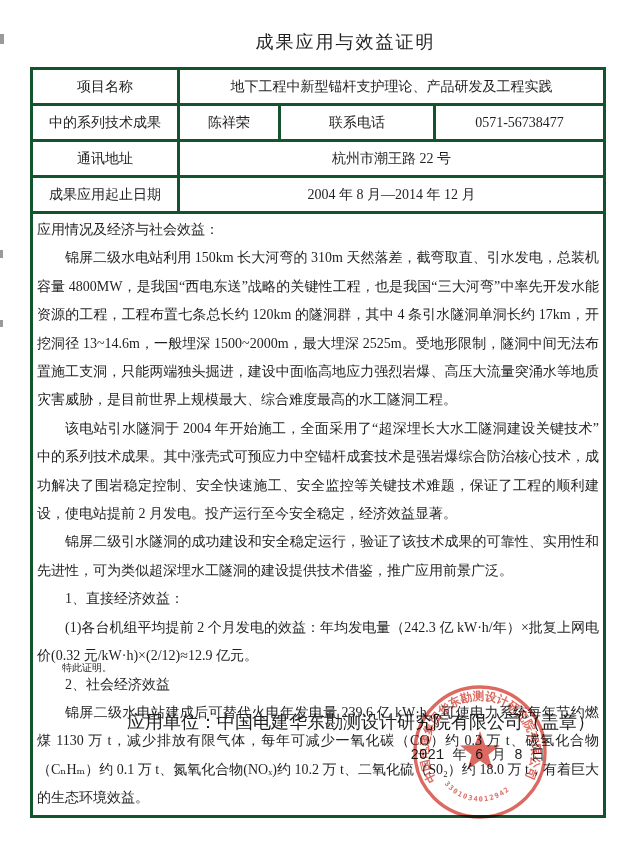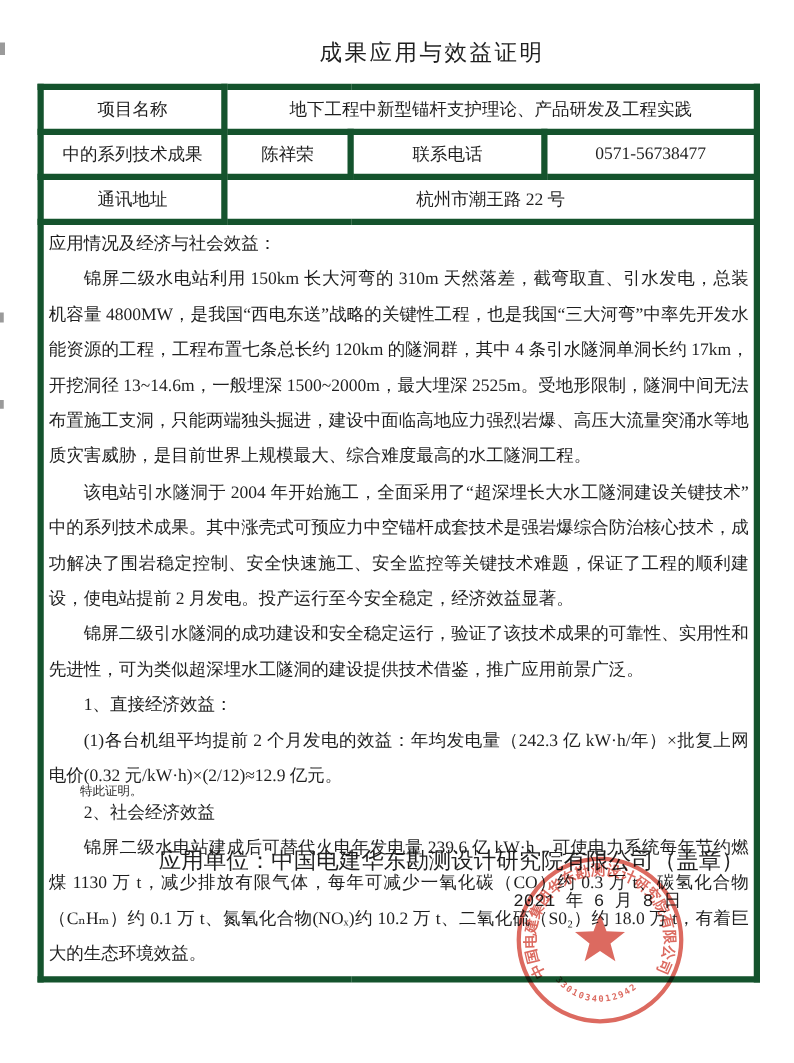--- a/index.html
+++ b/index.html
@@ -10,21 +10,21 @@
   }
   .page-title{
     position:absolute;top:30px;left:0;width:635px;text-align:center;
     font-size:18px;font-weight:normal;letter-spacing:2px;padding-left:28px;
   }
   table.cert{
     position:absolute;left:30px;top:67px;width:573px;
     border-collapse:collapse;table-layout:fixed;
   }
   table.cert td{
-    border:5px solid #14532d;font-size:14px;text-align:center;
+    border:3px solid #14532d;font-size:14px;text-align:center;
     vertical-align:middle;padding:2px 4px;overflow:hidden;
   }
   tr.r{height:36px;}
   td.bold{font-weight:normal;}
   td.content-cell{
     height:557px;text-align:left;vertical-align:top;
     padding:4px 9px 0 9px;position:relative;
   }
   .body-text{font-size:14px;line-height:28.4px;text-align:justify;}
   .body-text p{margin:0;text-indent:2em;}
@@ -58,20 +58,24 @@
   <tr class="r">
     <td>中的系列技术成果</td>
     <td>陈祥荣</td>
     <td>联系电话</td>
     <td>0571-56738477</td>
   </tr>
   <tr class="r">
     <td>通讯地址</td>
     <td colspan="3" class="bold">杭州市潮王路 22 号</td>
   </tr>
+  <tr class="r">
+    <td>成果应用起止日期</td>
+    <td colspan="3">2004 年 8 月—2014 年 12 月</td>
+  </tr>
   <tr>
     <td colspan="4" class="content-cell">
       <div class="body-text">
         <p class="no-indent">应用情况及经济与社会效益：</p>
         <p>锦屏二级水电站利用 150km 长大河弯的 310m 天然落差，截弯取直、引水发电，总装机容量 4800MW，是我国“西电东送”战略的关键性工程，也是我国“三大河弯”中率先开发水能资源的工程，工程布置七条总长约 120km 的隧洞群，其中 4 条引水隧洞单洞长约 17km，开挖洞径 13~14.6m，一般埋深 1500~2000m，最大埋深 2525m。受地形限制，隧洞中间无法布置施工支洞，只能两端独头掘进，建设中面临高地应力强烈岩爆、高压大流量突涌水等地质灾害威胁，是目前世界上规模最大、综合难度最高的水工隧洞工程。</p>
         <p>该电站引水隧洞于 2004 年开始施工，全面采用了“超深埋长大水工隧洞建设关键技术”中的系列技术成果。其中涨壳式可预应力中空锚杆成套技术是强岩爆综合防治核心技术，成功解决了围岩稳定控制、安全快速施工、安全监控等关键技术难题，保证了工程的顺利建设，使电站提前 2 月发电。投产运行至今安全稳定，经济效益显著。</p>
         <p>锦屏二级引水隧洞的成功建设和安全稳定运行，验证了该技术成果的可靠性、实用性和先进性，可为类似超深埋水工隧洞的建设提供技术借鉴，推广应用前景广泛。</p>
         <p>1、直接经济效益：</p>
         <p>(1)各台机组平均提前 2 个月发电的效益：年均发电量（242.3 亿 kW·h/年）×批复上网电价(0.32 元/kW·h)×(2/12)≈12.9 亿元。</p>
         <p>2、社会经济效益</p>

